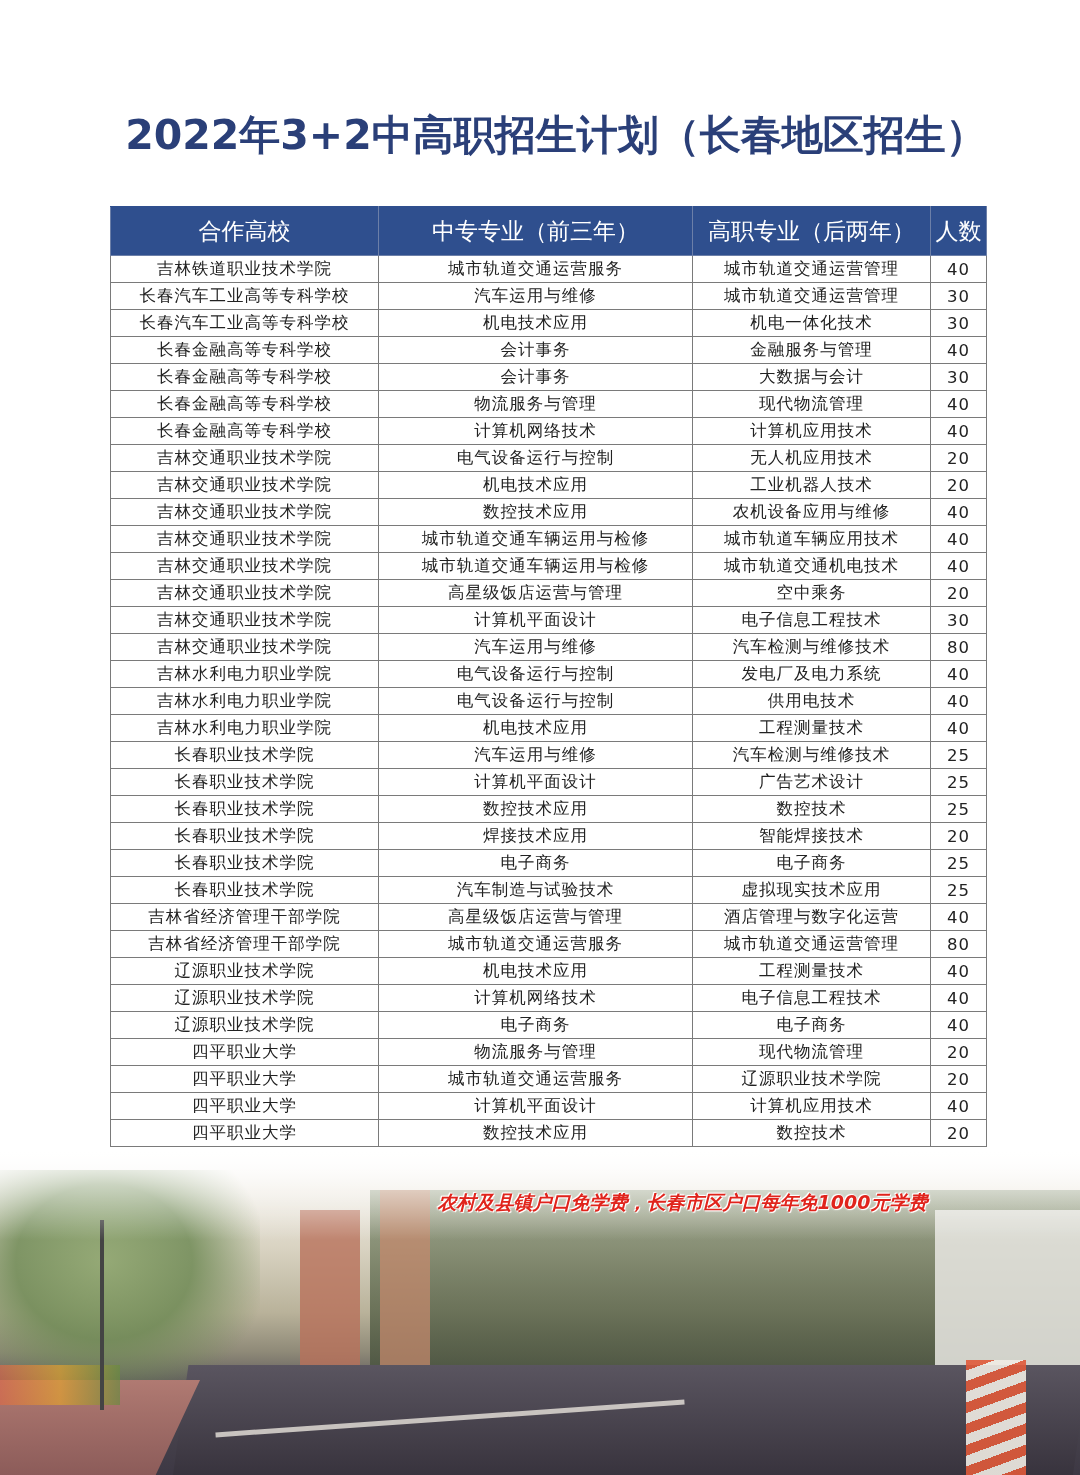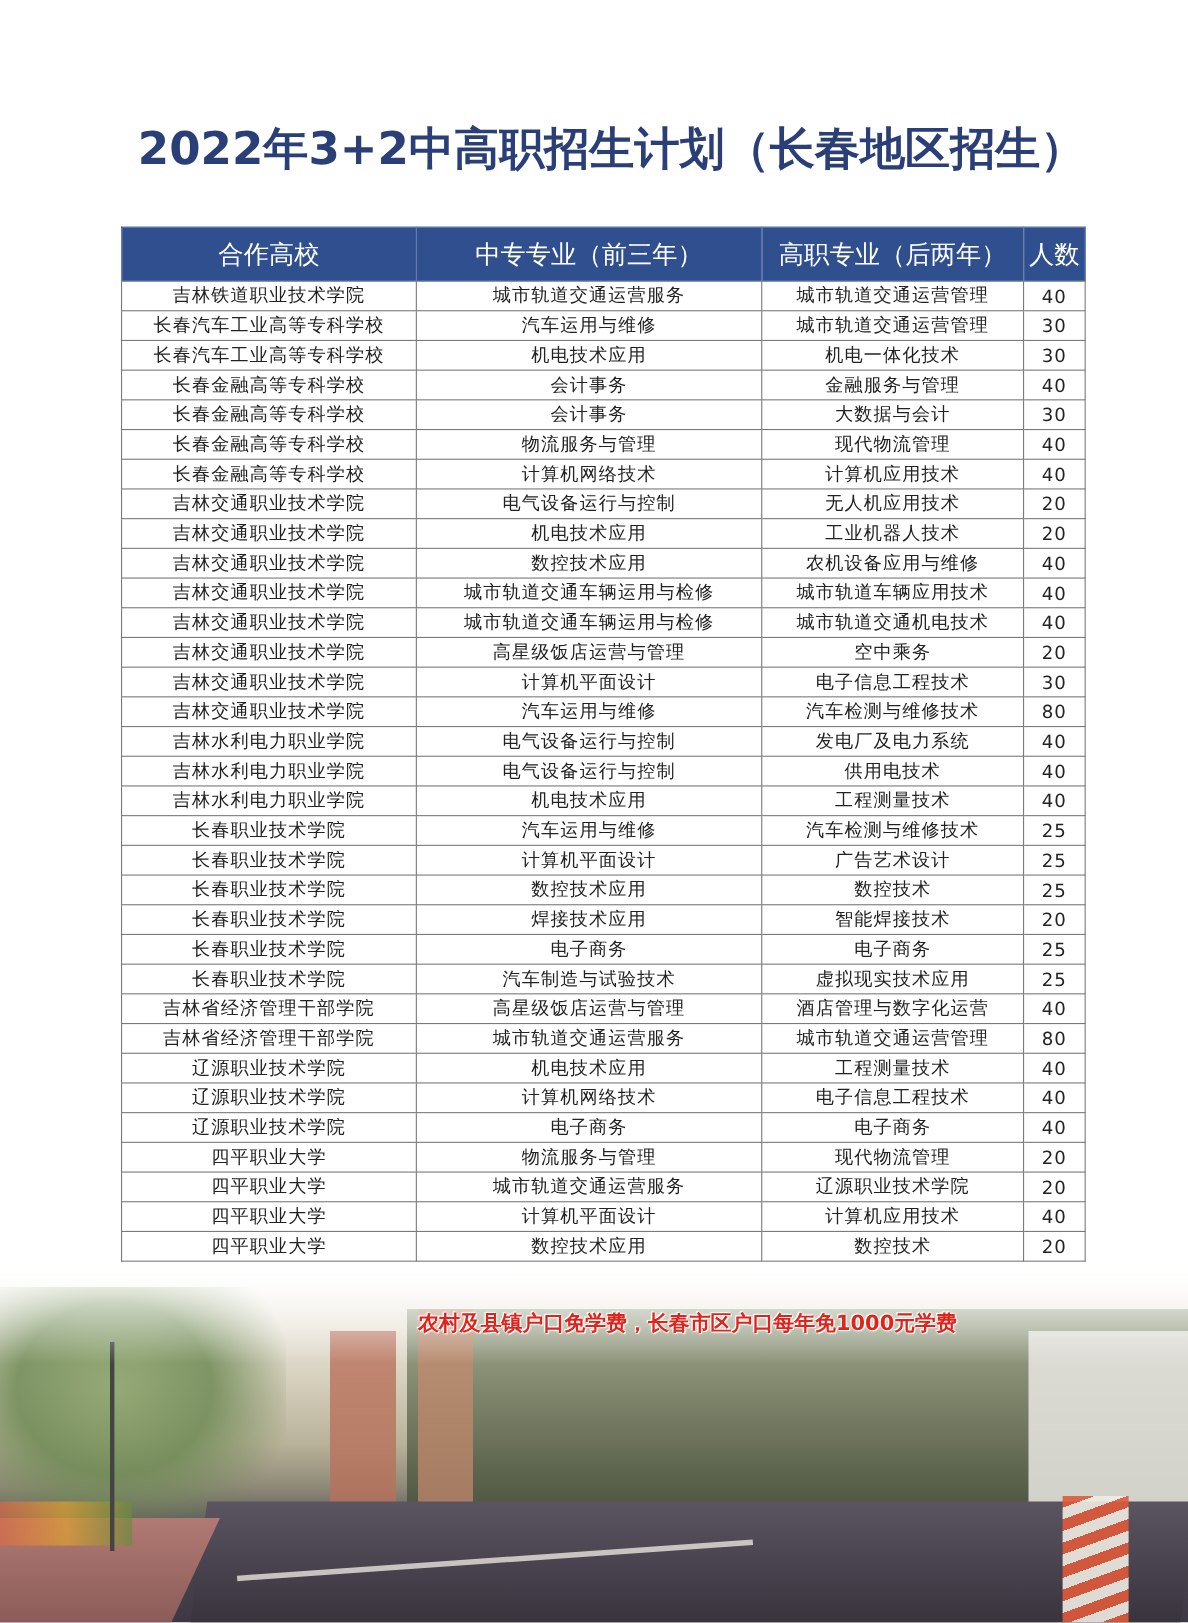--- a/index.html
+++ b/index.html
@@ -56,23 +56,23 @@
   }
   table.plan td {
     height: 26px; padding: 0; font-size: 16.5px; color: #222222;
     text-align: center; white-space: nowrap;
     border: 1px solid #7a7a7a; background: rgba(255,255,255,0.92);
     letter-spacing: 1px;
   }
   table.plan tr.last td { background: rgba(255,255,255,0.35); }
   .notice {
     position: absolute; left: 380px; top: 1190px; width: 605px;
-    text-align: left; font-size: 19px; font-weight: bold; color: #e0241c;
+    text-align: center; font-size: 19px; font-weight: bold; color: #e0241c;
     text-shadow: 0 0 3px #fff, 0 0 2px #fff, 1px 1px 0 #fff, -1px -1px 0 #fff;
-    z-index: 3; white-space: nowrap;
+    z-index: 3; white-space: nowrap; font-style: italic;
   }
 </style>
 </head>
 <body>
 
 <h1 class="title">2022年3+2中高职招生计划（长春地区招生）</h1>
 
 <div class="scene">
   <div class="trees-left"></div>
   <div class="trees-right"></div>

